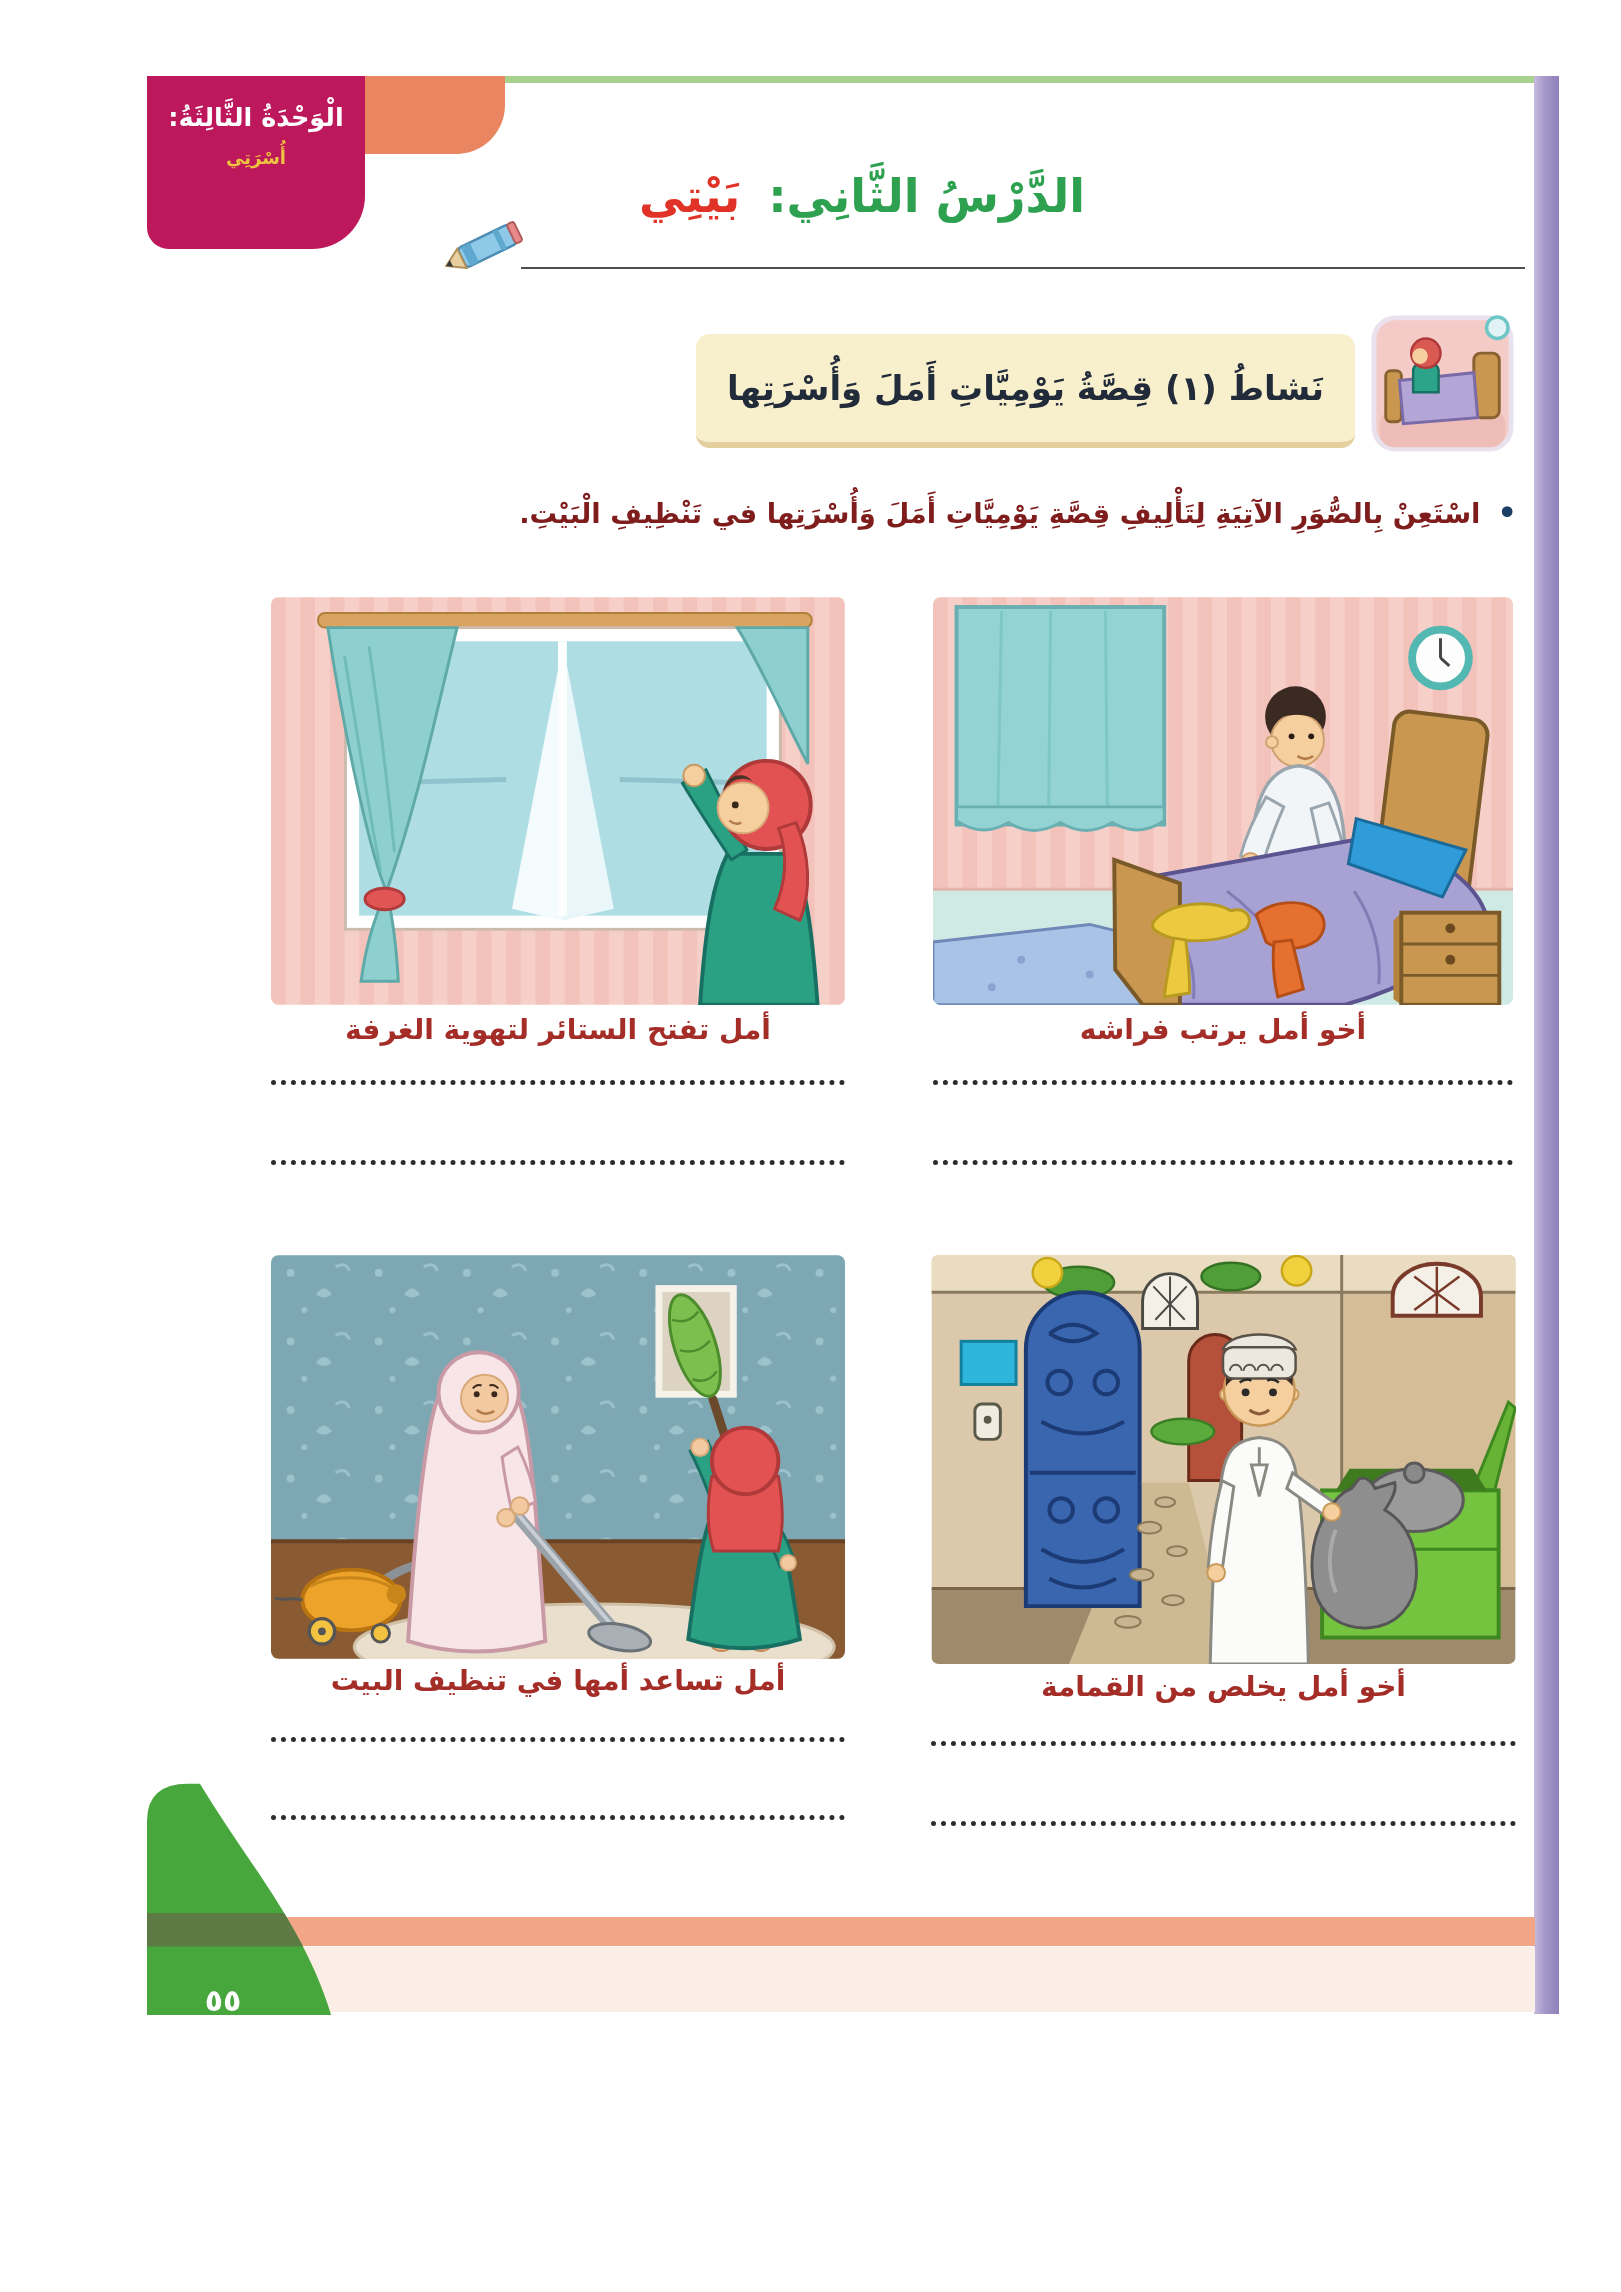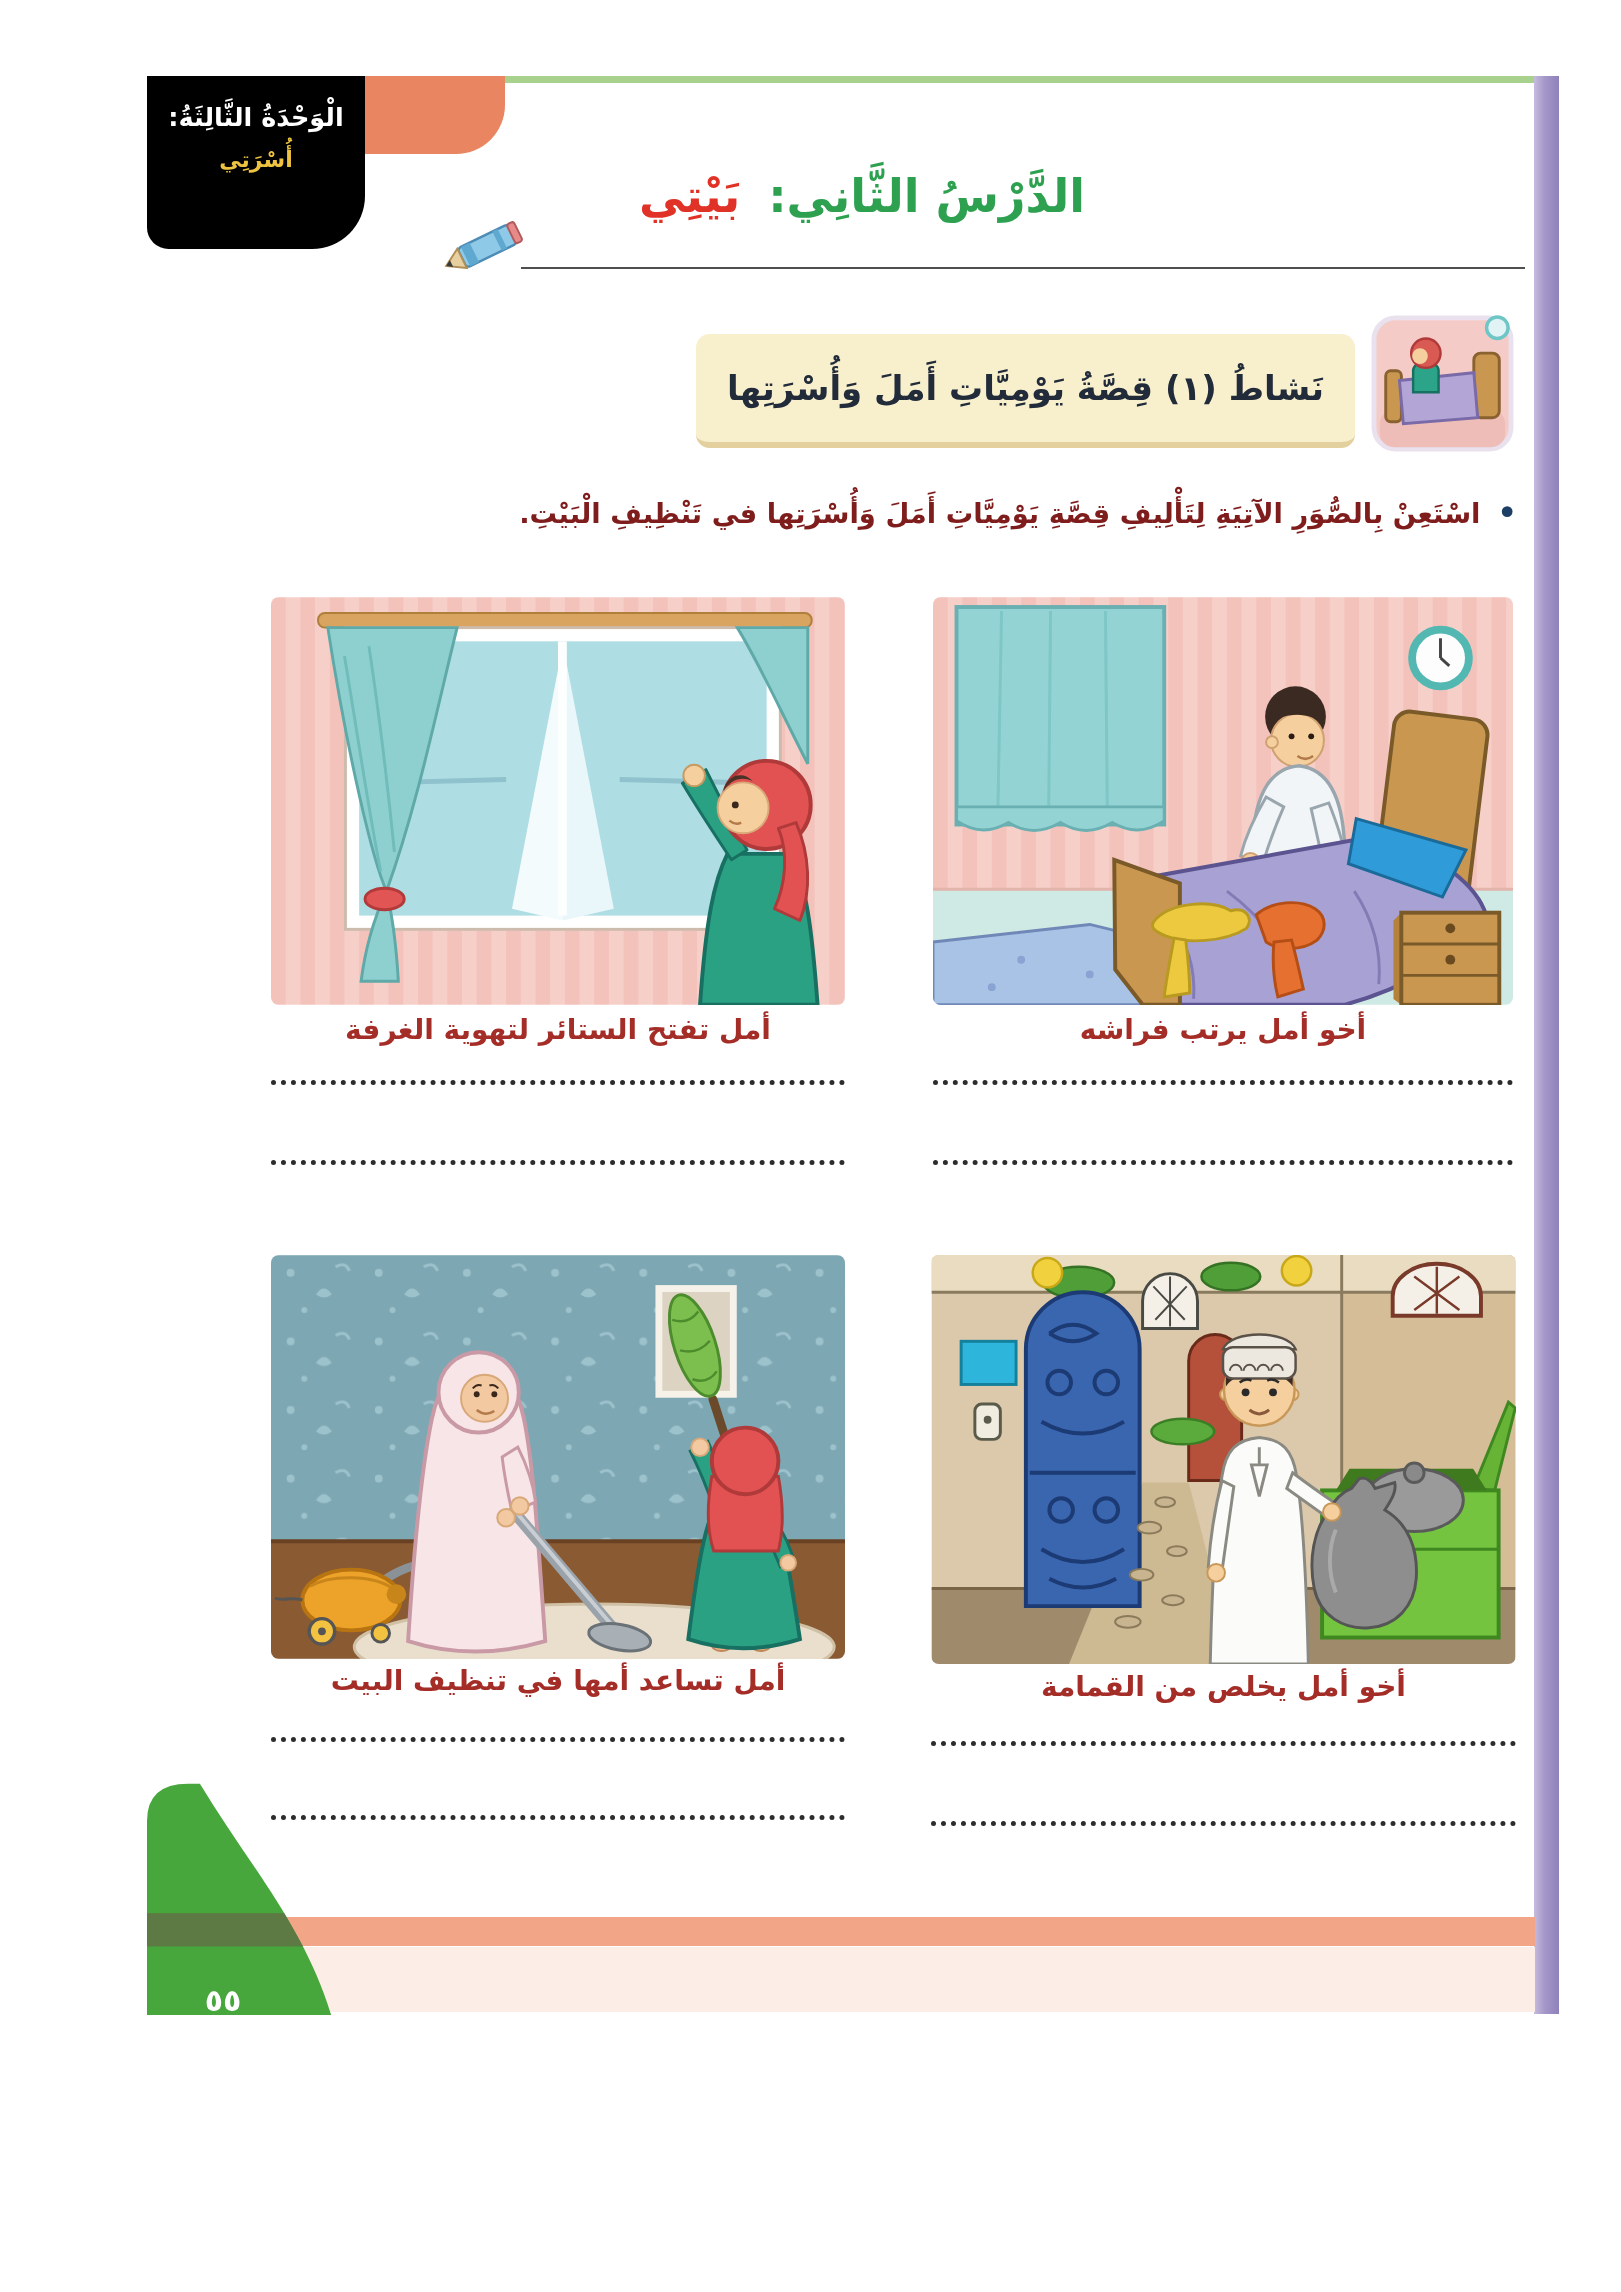--- a/index.html
+++ b/index.html
@@ -9,24 +9,24 @@
 
   
   .top-strip{left:147px;top:76px;width:1388px;height:6.9px;background:#a9d18e;}
   .right-strip{left:1534px;top:76px;width:24.5px;height:1938px;
                background:linear-gradient(90deg,#c6bbde 0%,#a396c8 45%,#8f81ba 100%);}
   .salmon-strip{left:147px;top:1917px;width:1388px;height:29px;background:#f3a587;}
   .pink-strip{left:147px;top:1947px;width:1388px;height:65px;background:#fceee6;}
 
   
   .orange-shape{left:201px;top:76px;width:304px;height:78px;background:#e98560;border-radius:0 0 49px 0;}
-  .unit-badge{left:147px;top:76px;width:218px;height:173px;background:#000000;
+  .unit-badge{left:147px;top:76px;width:218px;height:173px;background:#be185d;
               border-radius:0 0 53px 21.6px;direction:rtl;text-align:center;box-sizing:border-box;padding-top:25.5px;}
   .unit-badge .l1{color:#ffffff;font-size:25.5px;font-weight:bold;}
-  .unit-badge .l2{color:#eec33f;font-size:22px;font-weight:bold;margin-top:15.7px;}
+  .unit-badge .l2{color:#eec33f;font-size:18px;font-weight:bold;margin-top:15.7px;}
 
   
   .lesson-title{left:568px;top:169px;width:588px;text-align:center;direction:rtl;
                 font-size:46px;font-weight:bold;white-space:nowrap;}
   .lesson-title .green{color:#2ea150;}
   .lesson-title .red{color:#e03226;margin-right:11.8px;}
   .title-underline{left:521px;top:267px;width:1004px;height:0;border-bottom:2.5px solid #4f4f4f;}
   .pencil{left:437px;top:206px;width:100px;height:78px;}
 
   

